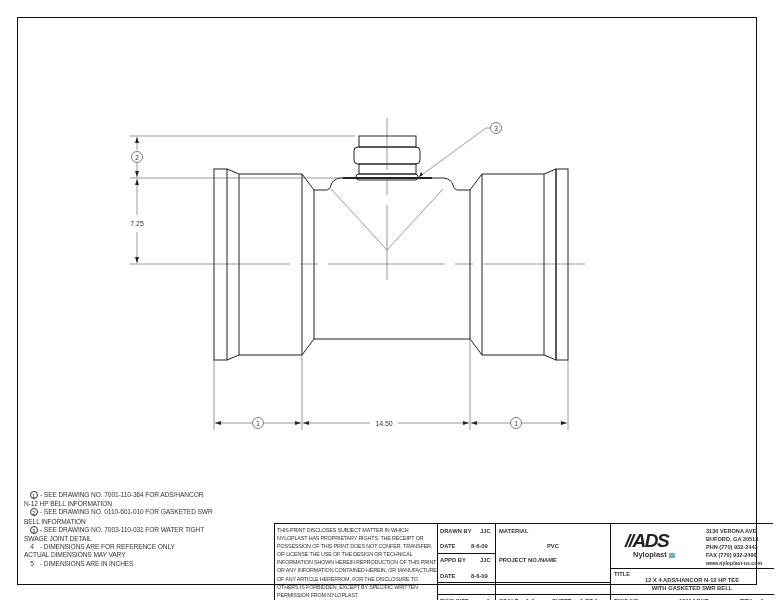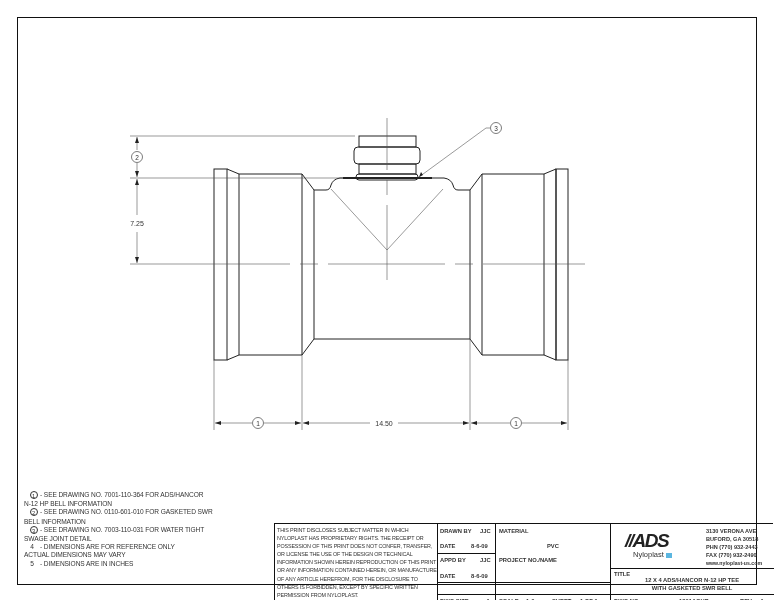--- a/index.html
+++ b/index.html
@@ -19,21 +19,21 @@
         border-top: 1.5px solid #111; border-left: 1.5px solid #111; box-sizing: border-box; margin-left: 16px; }
   .disclaimer { position: absolute; left: 2px; top: 2px; width: 160px; font-size: 5.4px;
                 line-height: 8.1px; color: #333; letter-spacing: -0.15px; }
   .copyright { position: absolute; right: 3px; bottom: 2px; font-size: 3.6px; color: #666; }
   .cell { position: absolute; font-size: 5.8px; font-weight: bold; color: #333; }
   .vline { position: absolute; top: 0; bottom: 0; border-left: 1px solid #111; }
   .hline { position: absolute; border-top: 1px solid #111; }
   .logo { position: absolute; left: 15px; top: 8px; width: 70px; height: 32px; }
   .logo .ads { font-size: 19px; font-weight: bold; font-style: italic; color: #222;
                letter-spacing: -1.5px; position: absolute; left: 0; top: -2px; }
-  .logo .nylo { font-size: 7.5px; font-weight: normal; color: #333; position: absolute;
+  .logo .nylo { font-size: 7.5px; font-weight: bold; color: #333; position: absolute;
                 left: 8px; top: 18px; }
   .logo .sq { display: inline-block; width: 6px; height: 5px; background: #5bb6e0;
               margin-left: 2px; vertical-align: middle; }
   .addr { position: absolute; left: 96px; top: 3px; font-size: 5.6px; line-height: 8.1px;
           font-weight: bold; color: #333; }
 </style>
 </head>
 <body>
 
 <div class="sheet"></div>

